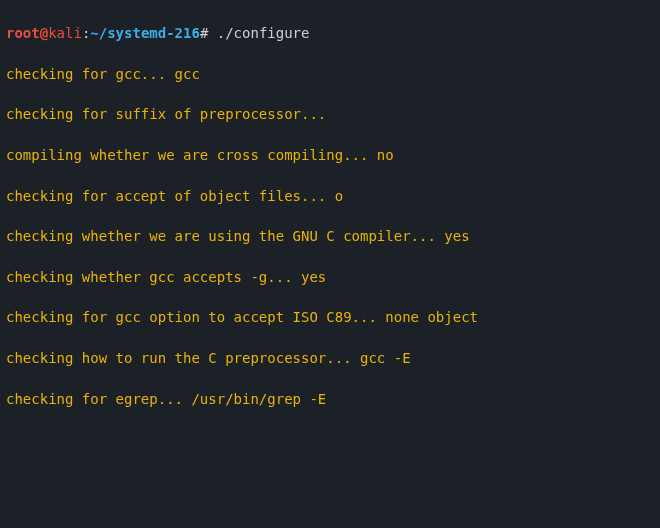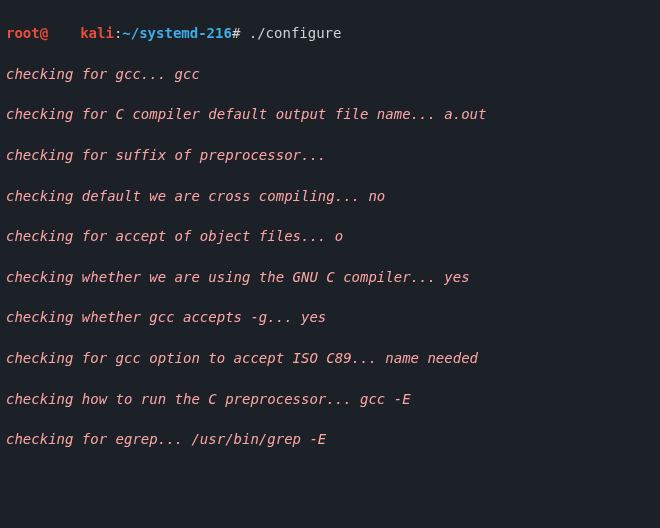--- a/index.html
+++ b/index.html
@@ -14,41 +14,40 @@
     height: 528px;
     overflow: hidden;
   }
   .terminal {
     padding: 3px 6px;
     white-space: pre;
     letter-spacing: 0px;
   }
   .prompt-user { color: #e84d3c; font-weight: bold; }
   .prompt-at   { color: #e84d3c; font-weight: bold; }
-  .prompt-host { color: #e84d3c; font-weight: bold; padding-left: 32px; }
+  .prompt-host { color: #e84d3c; font-weight: normal; }
   .prompt-colon{ color: #d0d0d0; }
   .prompt-path { color: #3daee9; font-weight: bold; text-align: right; }
   .prompt-hash { color: #d0d0d0; }
   .cmd         { color: #d0d0d0; }
-  .out         { color: #fca5a5; font-style: italic; }
+  .out         { color: #eab308; }
   .line { display: block; }
 </style>
 </head>
 <body>
 
 <div class="terminal">
 <span class="line"><span class="prompt-user">root</span><span class="prompt-at">@</span><span class="prompt-host">kali</span><span class="prompt-colon">:</span><span class="prompt-path">~/systemd-216</span><span class="prompt-hash">#</span> <span class="cmd">./configure</span></span>
 <span class="line out">checking for gcc... gcc</span>
-<span class="line out">checking for C compiler default output file name... a.out</span>
 <span class="line out">checking for suffix of preprocessor...</span>
-<span class="line out">checking default we are cross compiling... no</span>
+<span class="line out">compiling whether we are cross compiling... no</span>
 <span class="line out">checking for accept of object files... o</span>
 <span class="line out">checking whether we are using the GNU C compiler... yes</span>
 <span class="line out">checking whether gcc accepts -g... yes</span>
-<span class="line out">checking for gcc option to accept ISO C89... name needed</span>
+<span class="line out">checking for gcc option to accept ISO C89... none object</span>
 <span class="line out">checking how to run the C preprocessor... gcc -E</span>
 <span class="line out">checking for egrep... /usr/bin/grep -E</span>
 
 
 
 
 
 
 
 

